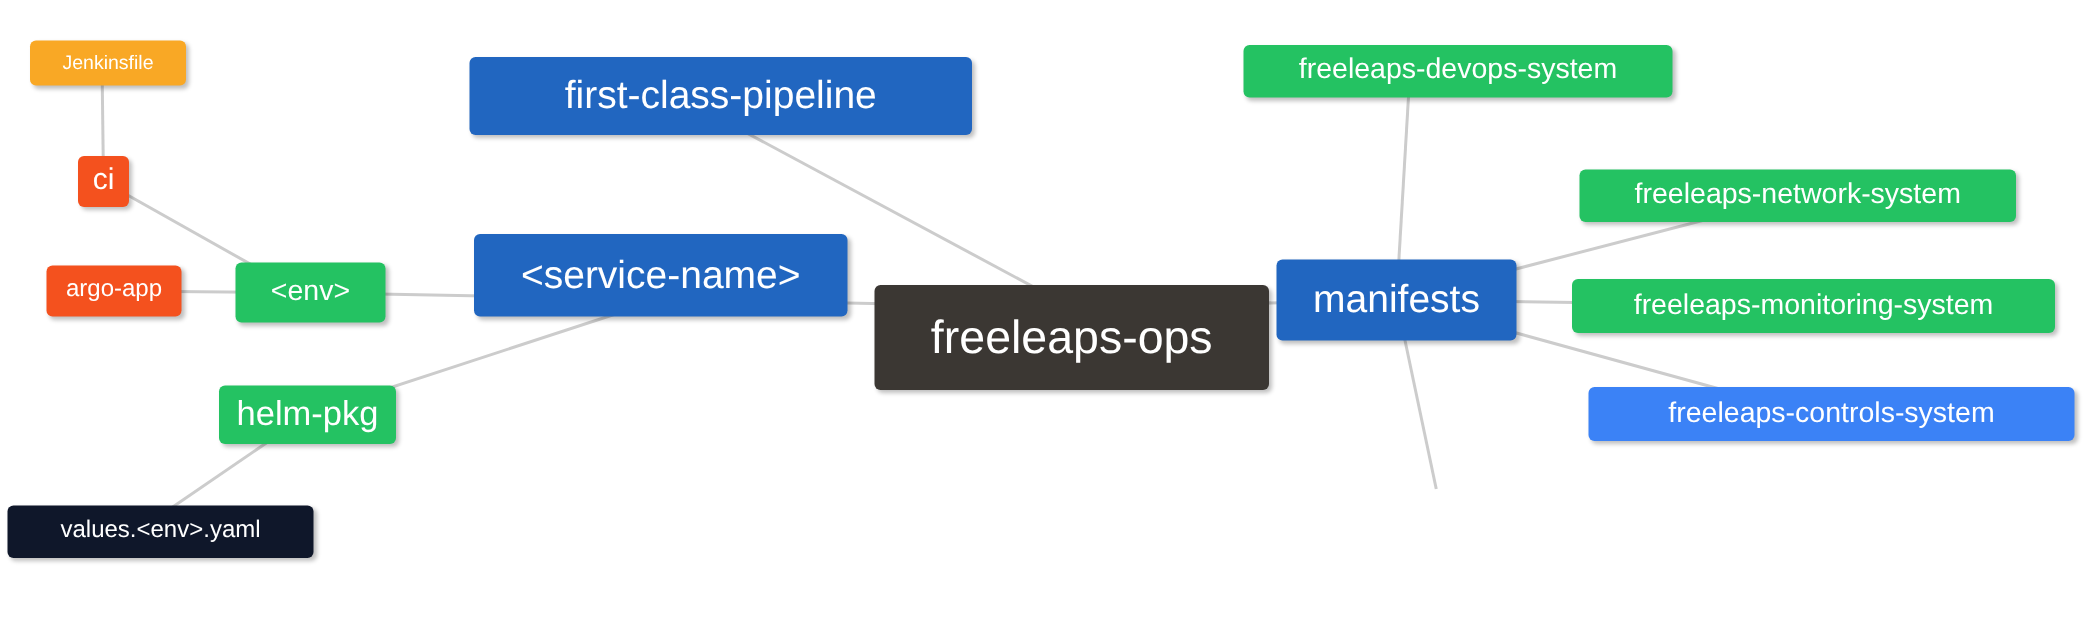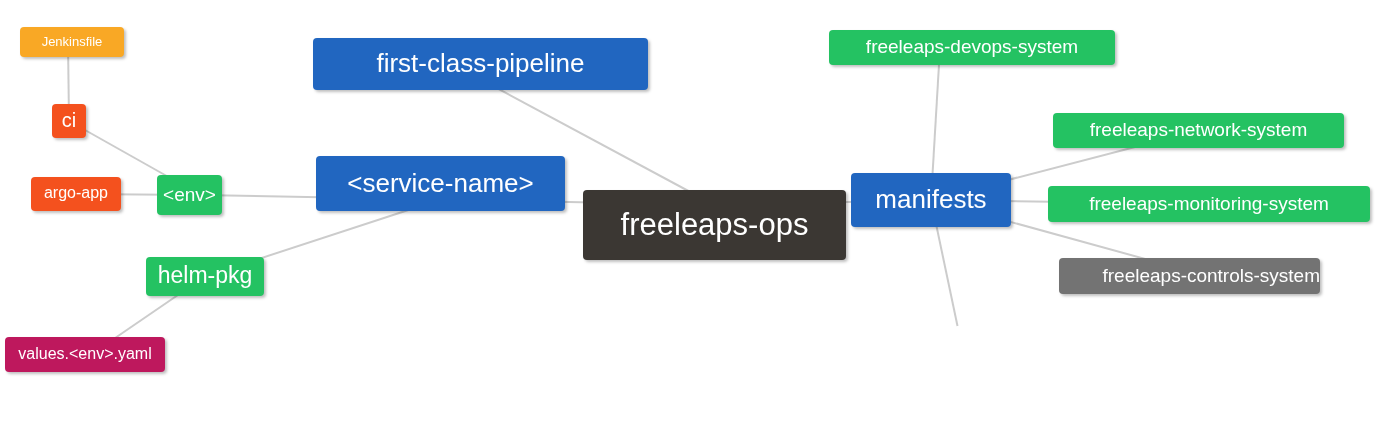--- a/index.html
+++ b/index.html
@@ -71,53 +71,53 @@
     </div>
 
     <div class="node" style="left: 316px; top: 156px; width: 249px; height: 55px; background: rgb(33, 102, 192); font-size: 26px;">
       <span class="label">&lt;service-name&gt;</span>
     </div>
 
     <div class="node" style="left: 851px; top: 173px; width: 160px; height: 54px; background: rgb(33, 102, 192); font-size: 26px;">
       <span class="label">manifests</span>
     </div>
 
-    <div class="node" style="left: 157px; top: 175px; width: 65px; height: 40px; background: rgb(36, 194, 98); font-size: 19px;">
+    <div class="node" style="left: 157px; top: 175px; width: 100px; height: 40px; background: rgb(36, 194, 98); font-size: 19px;">
       <span class="label">&lt;env&gt;</span>
     </div>
 
     <div class="node" style="left: 146px; top: 257px; width: 118px; height: 39px; background: rgb(36, 194, 98); font-size: 23px;">
       <span class="label">helm-pkg</span>
     </div>
 
     <div class="node" style="left: 52px; top: 104px; width: 34px; height: 34px; background: rgb(244, 81, 30); font-size: 20px;">
       <span class="label">ci</span>
     </div>
 
     <div class="node" style="left: 31px; top: 177px; width: 90px; height: 34px; background: rgb(244, 81, 30); font-size: 16px;">
       <span class="label">argo-app</span>
     </div>
 
-    <div class="node" style="left: 5px; top: 337px; width: 160px; height: 35px; background: #be185d; font-size: 16px;">
+    <div class="node" style="left: 5px; top: 337px; width: 204px; height: 35px; background: #0f172a; font-size: 16px;">
       <span class="label">values.&lt;env&gt;.yaml</span>
     </div>
 
     <div class="node" style="left: 20px; top: 27px; width: 104px; height: 30px; background: rgb(249, 168, 37); font-size: 13px;">
       <span class="label">Jenkinsfile</span>
     </div>
 
     <div class="node" style="left: 797px; top: 30px; width: 286px; height: 35px; background: rgb(36, 194, 98); font-size: 19px; margin-left: 32px;">
       <span class="label">freeleaps-devops-system</span>
     </div>
 
     <div class="node" style="left: 1053px; top: 113px; width: 291px; height: 35px; background: rgb(36, 194, 98); font-size: 19px; align-items: center;">
       <span class="label">freeleaps-network-system</span>
     </div>
 
     <div class="node" style="left: 1048px; top: 186px; width: 322px; height: 36px; background: rgb(36, 194, 98); font-size: 19px;">
       <span class="label">freeleaps-monitoring-system</span>
     </div>
 
-    <div class="node" style="left: 1059px; top: 258px; width: 261px; height: 36px; background: #737373; font-size: 19px; justify-content: flex-end;">
+    <div class="node" style="left: 1059px; top: 258px; width: 324px; height: 36px; background: #3b82f6; font-size: 19px;">
       <span class="label">freeleaps-controls-system</span>
     </div>
 
   </div>
 
 </body></html>

